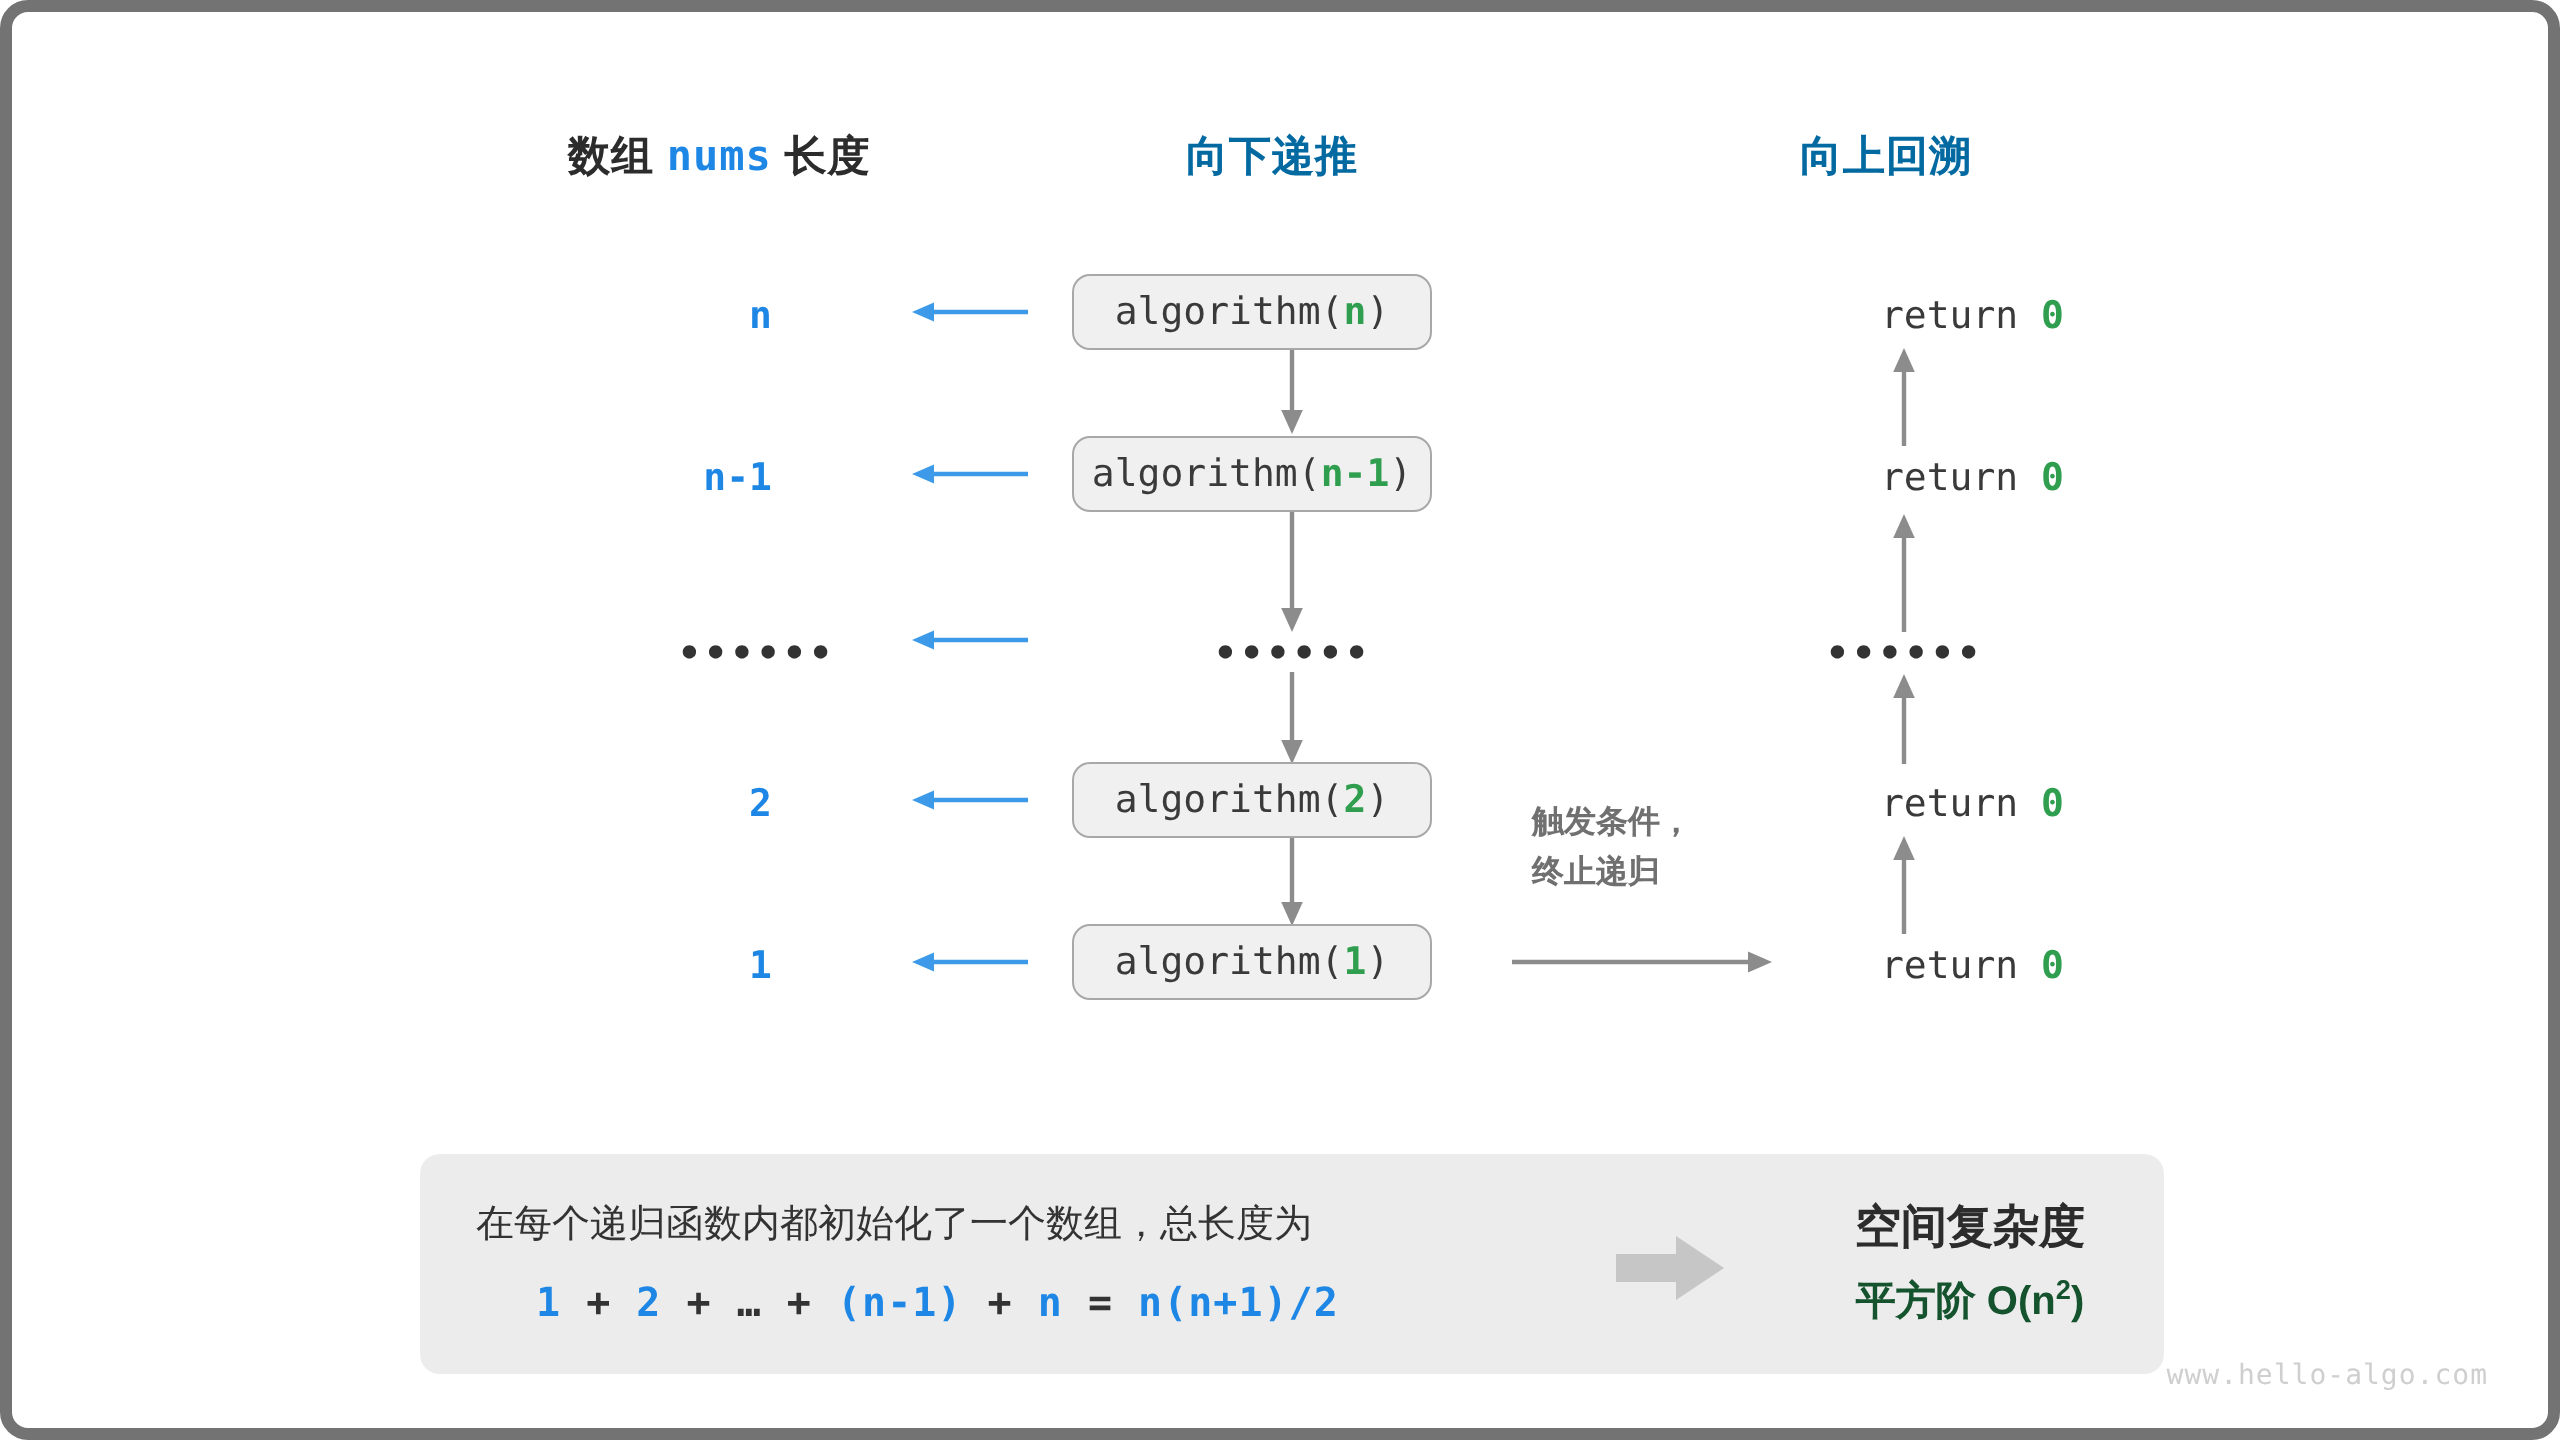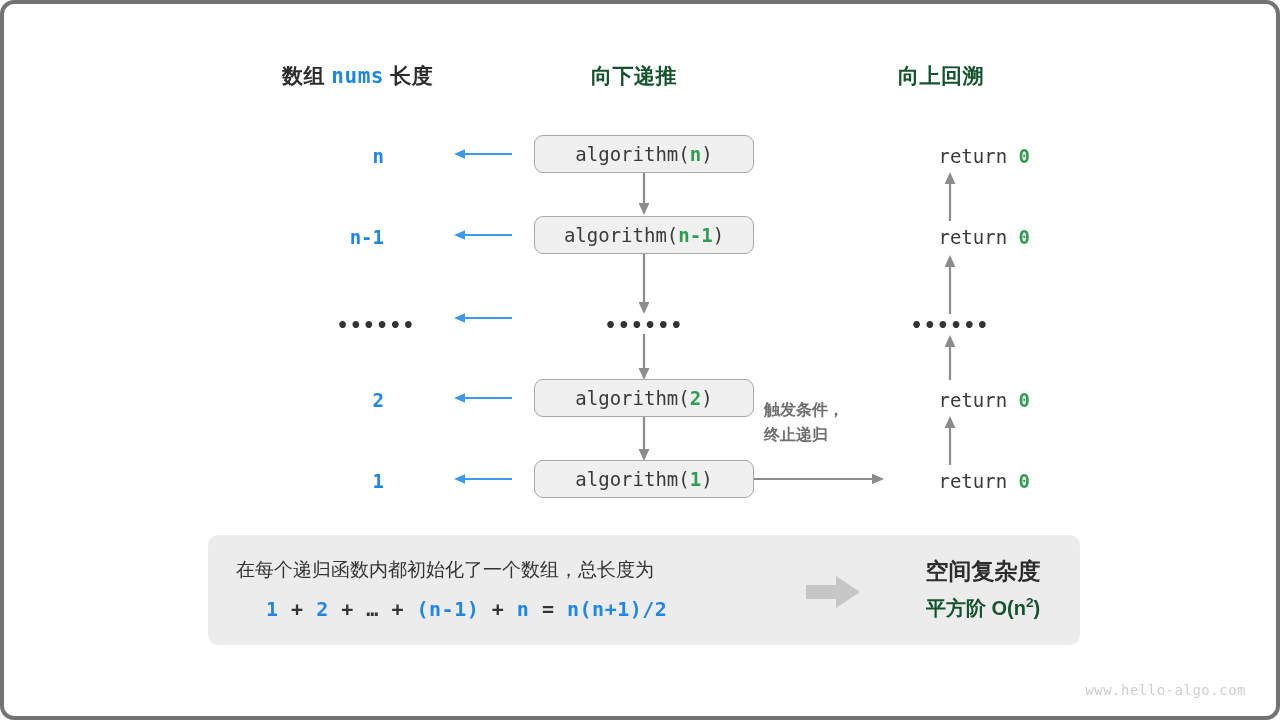--- a/index.html
+++ b/index.html
@@ -5,36 +5,36 @@
   * { box-sizing: border-box; margin: 0; padding: 0; }
   html, body {
     width: 1280px; height: 720px;
     background: #ffffff;
     font-family: "Liberation Sans", sans-serif;
   }
   #card {
     position: relative;
     width: 1280px; height: 720px;
     background: #ffffff;
-    border: 4px solid #737373;
+    border: 6px solid #737373;
     border-radius: 14px;
     overflow: hidden;
   }
 
   .abs { position: absolute; }
 
   
   .col-head {
     font-size: 21px;
     font-weight: bold;
     white-space: nowrap;
     letter-spacing: 0.5px;
   }
   .head-dark { color: #2c2c2c; }
-  .head-gray { color: #14532d; }
+  .head-gray { color: #0369a1; }
   .hl-blue { color: #1e87e5; font-family: "DejaVu Sans Mono", monospace; font-weight: bold; }
 
   
   .len-label {
     font-family: "DejaVu Sans Mono", monospace;
     font-size: 19px;
     font-weight: bold;
     color: #1e87e5;
     text-align: right;
     white-space: nowrap;
@@ -46,21 +46,21 @@
     font-size: 19px;
     font-weight: bold;
     color: #333333;
     letter-spacing: 1px;
     white-space: nowrap;
     text-align: center;
   }
 
   
   .callbox {
-    width: 220px; height: 38px;
+    width: 180px; height: 38px;
     background: #f0f0f0;
     border: 1.5px solid #a8a8a8;
     border-radius: 9px;
     display: flex;
     align-items: center;
     justify-content: center;
     font-family: "DejaVu Sans Mono", monospace;
     font-size: 19px;
     color: #3a3a3a;
     white-space: nowrap;
@@ -81,21 +81,21 @@
   .note {
     font-size: 16px;
     font-weight: bold;
     color: #707070;
     line-height: 1.55;
     white-space: nowrap;
   }
 
   
   #summary {
-    left: 204px; top: 531px;
+    left: 204px; top: 571px;
     width: 872px; height: 110px;
     background: #ececec;
     border-radius: 10px;
   }
   .sum-text {
     font-size: 19px;
     color: #333333;
     white-space: nowrap;
   }
   .sum-formula {

